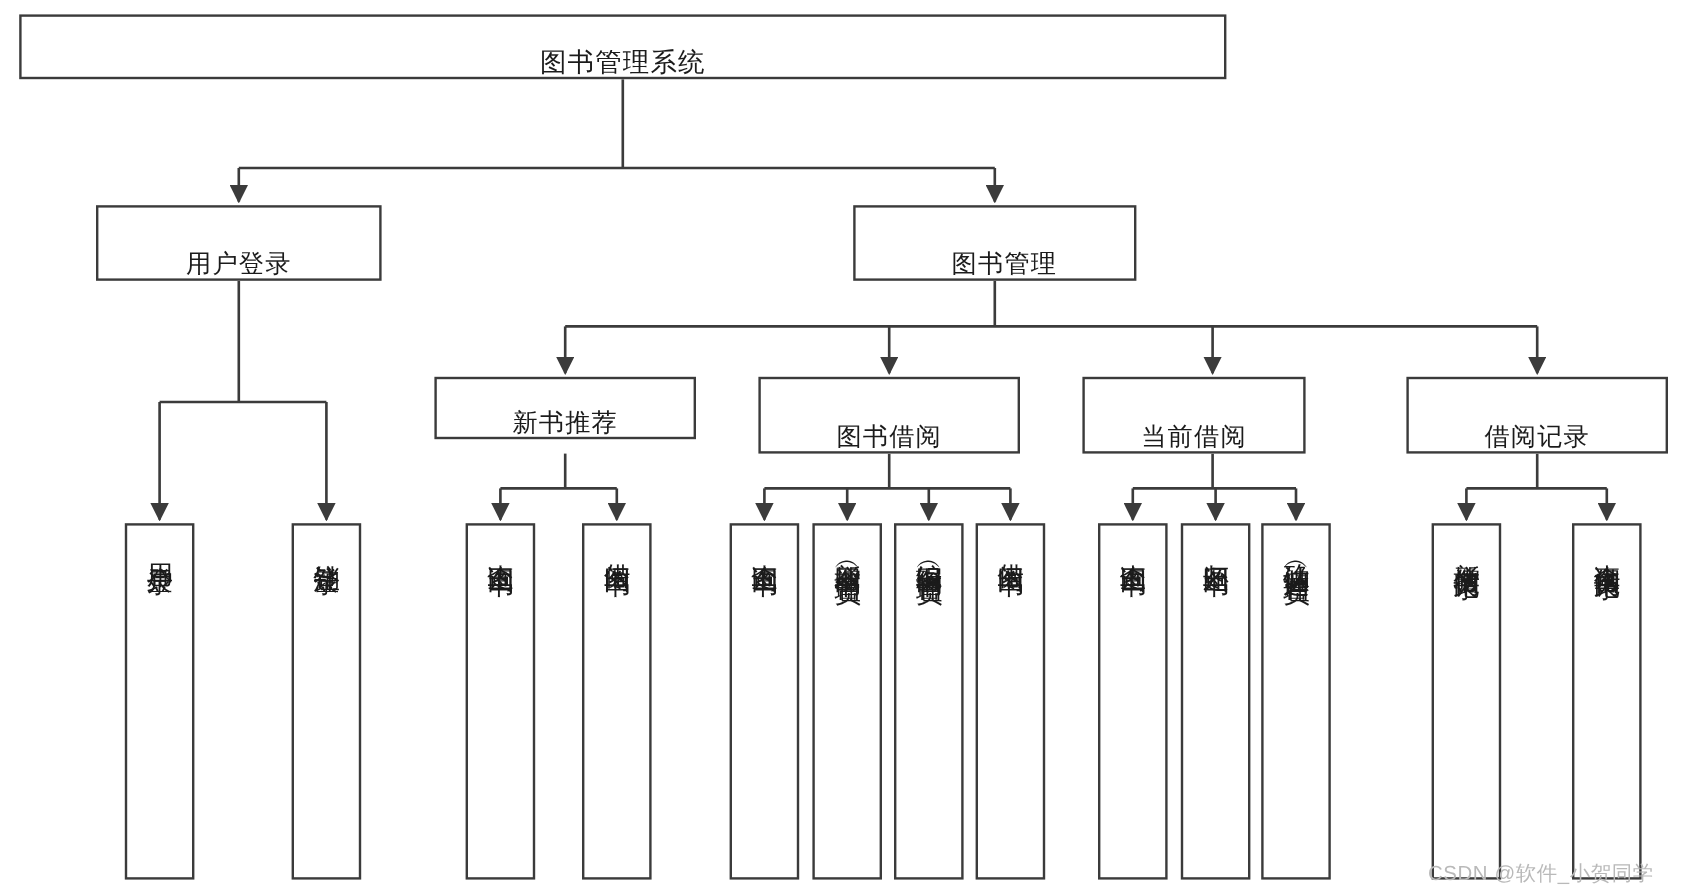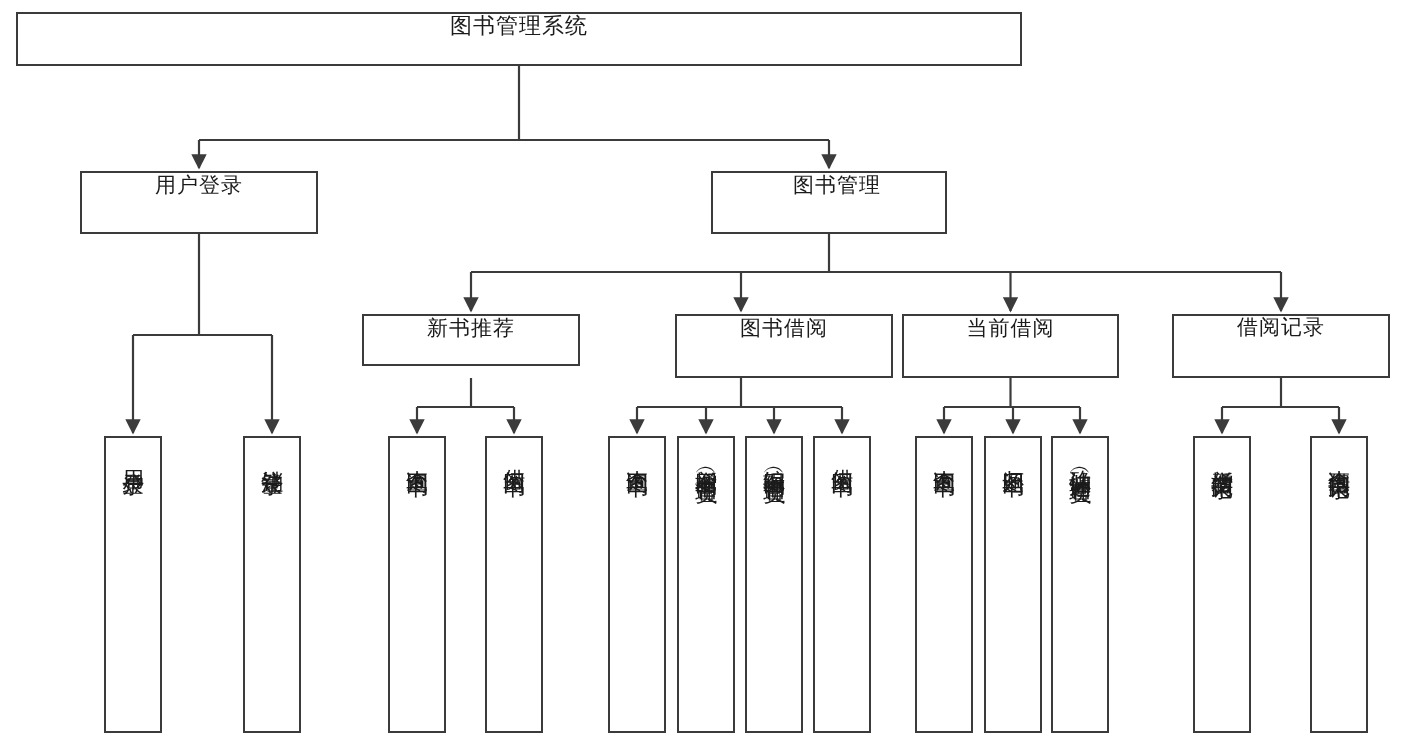--- a/index.html
+++ b/index.html
@@ -25,21 +25,21 @@
     width: 1405px;
     height: 747px;
     pointer-events: none;
   }
   .node {
     position: absolute;
     box-sizing: border-box;
     border: 2px solid #3b3b3b;
     background: #ffffff;
     display: flex;
-    align-items: flex-start;
+    align-items: flex-end;
     justify-content: center;
     color: #1b1b1b;
   }
   .node.h {
     font-size: 21px;
     letter-spacing: 1px;
     line-height: 1.1;
   }
   .node.root {
     font-size: 22px;
@@ -120,24 +120,24 @@
       </div>
       <div class="node h" style="left: 80px; top: 171px; width: 238px; height: 63px;">
         <span>用户登录</span>
       </div>
       <div class="node h" style="left: 711px; top: 171px; width: 236px; height: 63px; padding-left: 16px;">
         <span>图书管理</span>
       </div>
       <div class="node h" style="left: 362px; top: 314px; width: 218px; height: 52px;">
         <span>新书推荐</span>
       </div>
-      <div class="node h" style="left: 632px; top: 314px; width: 218px; height: 64px; margin-left: 43px;">
+      <div class="node h" style="left: 632px; top: 314px; width: 218px; height: 64px;">
         <span>图书借阅</span>
       </div>
-      <div class="node h" style="left: 902px; top: 314px; width: 217px; height: 64px;">
+      <div class="node h" style="left: 902px; top: 314px; width: 186px; height: 64px;">
         <span>当前借阅</span>
       </div>
       <div class="node h" style="left: 1172px; top: 314px; width: 218px; height: 64px; font-family: Liberation Serif, serif;">
         <span>借阅记录</span>
       </div>
       <div class="node leaf" style="left: 104px; top: 436px; width: 58px; height: 297px;">
         <span class="vtext">用户登录</span>
       </div>
       <div class="node leaf" style="left: 243px; top: 436px; width: 58px; height: 297px;">
         <span class="vtext">注销登录</span>
@@ -170,14 +170,15 @@
         <span class="vtext">确认归还（管理员）</span>
       </div>
       <div class="node leaf" style="left: 1193px; top: 436px; width: 58px; height: 297px;">
         <span class="vtext">新增借阅记录</span>
       </div>
       <div class="node leaf" style="left: 1310px; top: 436px; width: 58px; height: 297px;">
         <span class="vtext">查询借阅记录</span>
       </div>
     </div>
 
+  <div class="watermark" style="left: 1190px; top: 716px;">CSDN @软件_小贺同学</div>
 
 </div>
 
 </body></html>

